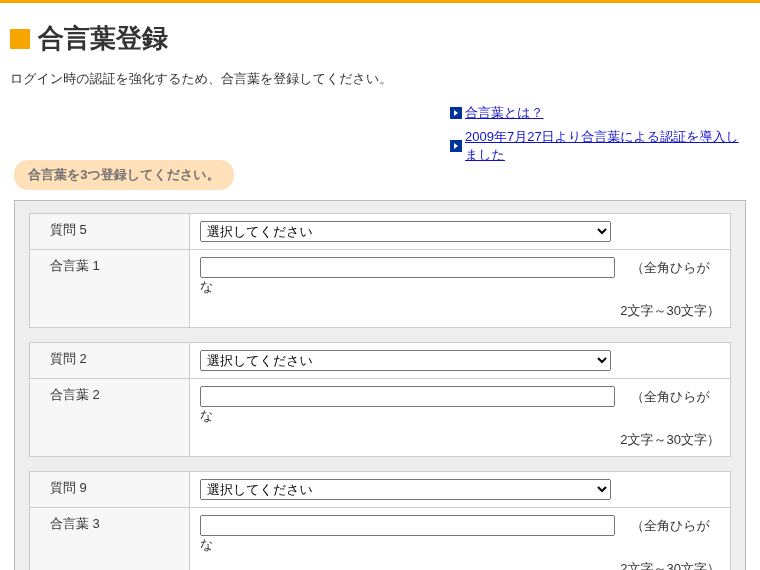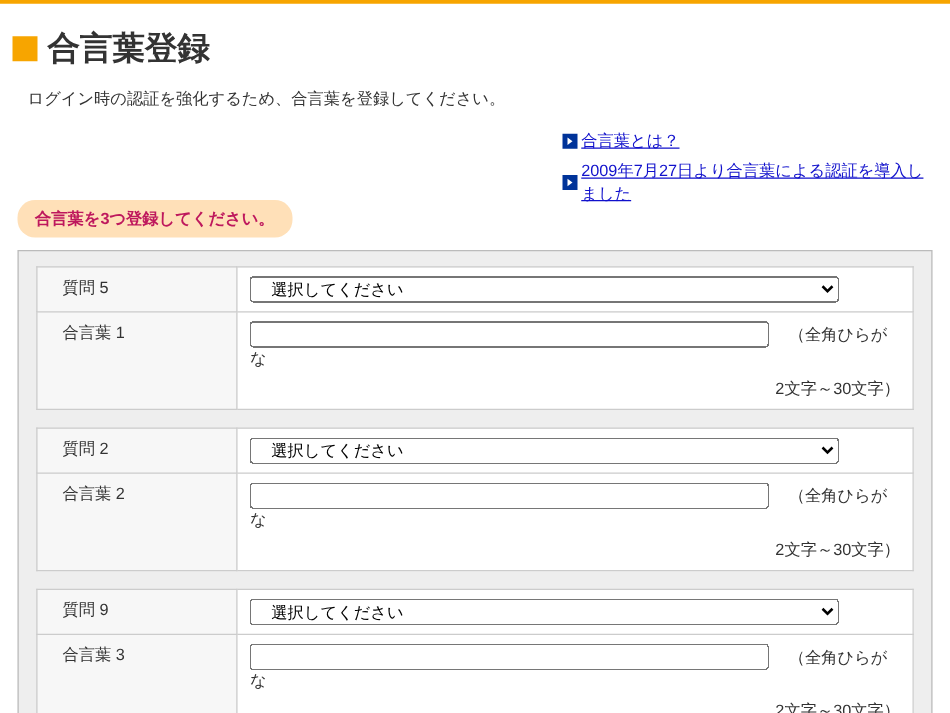--- a/index.html
+++ b/index.html
@@ -10,36 +10,36 @@
     font-size: 13px;
     color: #333;
     background: #fff;
     width: 760px;
   }
   .top-bar { height: 3px; background: #f7a500; }
   .content { padding: 18px 10px 0 10px; }
   .title-row { display: flex; align-items: center; gap: 8px; margin-bottom: 14px; }
   .title-icon { width: 20px; height: 20px; background: #f7a500; }
   .page-title { font-size: 26px; font-weight: bold; color: #333; }
-  .desc { margin: 0 0 16px 12px; }
+  .desc { margin: 0 0 16px 0; }
   .link-col { text-align: left; margin-left: 440px; margin-bottom: 6px; }
   .link-row { display: flex; align-items: center; gap: 3px; margin-bottom: 6px; }
   .link-row a { color: #1111cc; text-decoration: underline; font-size: 13px; }
   .link-icon {
     width: 12px; height: 12px; background: #003399; position: relative; flex: 0 0 12px;
   }
   .link-icon::after {
     content: ""; position: absolute; left: 4px; top: 3px;
     border-left: 4px solid #fff; border-top: 3px solid transparent; border-bottom: 3px solid transparent;
   }
   .instruction-row { position: relative; margin-top: -10px; margin-bottom: 10px; }
   .instruction-badge {
     display: inline-block;
     background: #ffe0b8;
-    color: #be185d;
+    color: #737373;
     font-weight: bold;
     font-size: 13px;
     padding: 6px 14px;
     border-radius: 14px;
     margin-left: 4px;
   }
   .gray-panel {
     border: 1px solid #bbb;
     background: #eee;
     padding: 12px 14px 4px 14px;
@@ -52,23 +52,23 @@
     padding: 7px 10px;
     vertical-align: top;
     font-size: 13px;
   }
   .block .label-cell {
     width: 160px;
     background: #f7f7f7;
     padding-left: 20px;
   }
   .block select {
-    width: 471px;
+    width: 411px;
     font-size: 13px;
-    padding: 1px 12px;
+    padding: 1px 2px;
   }
   .block input[type=text] {
     width: 415px;
     font-size: 13px;
     padding: 1px 2px;
   }
   .hint { margin-left: 16px; color: #333; font-size: 13px; }
   .hint2 { margin-top: 6px; color: #333; font-size: 13px; text-align: right; }
   .button-row { text-align: center; margin: 18px 0 18px 0; }
   .button-row button {

